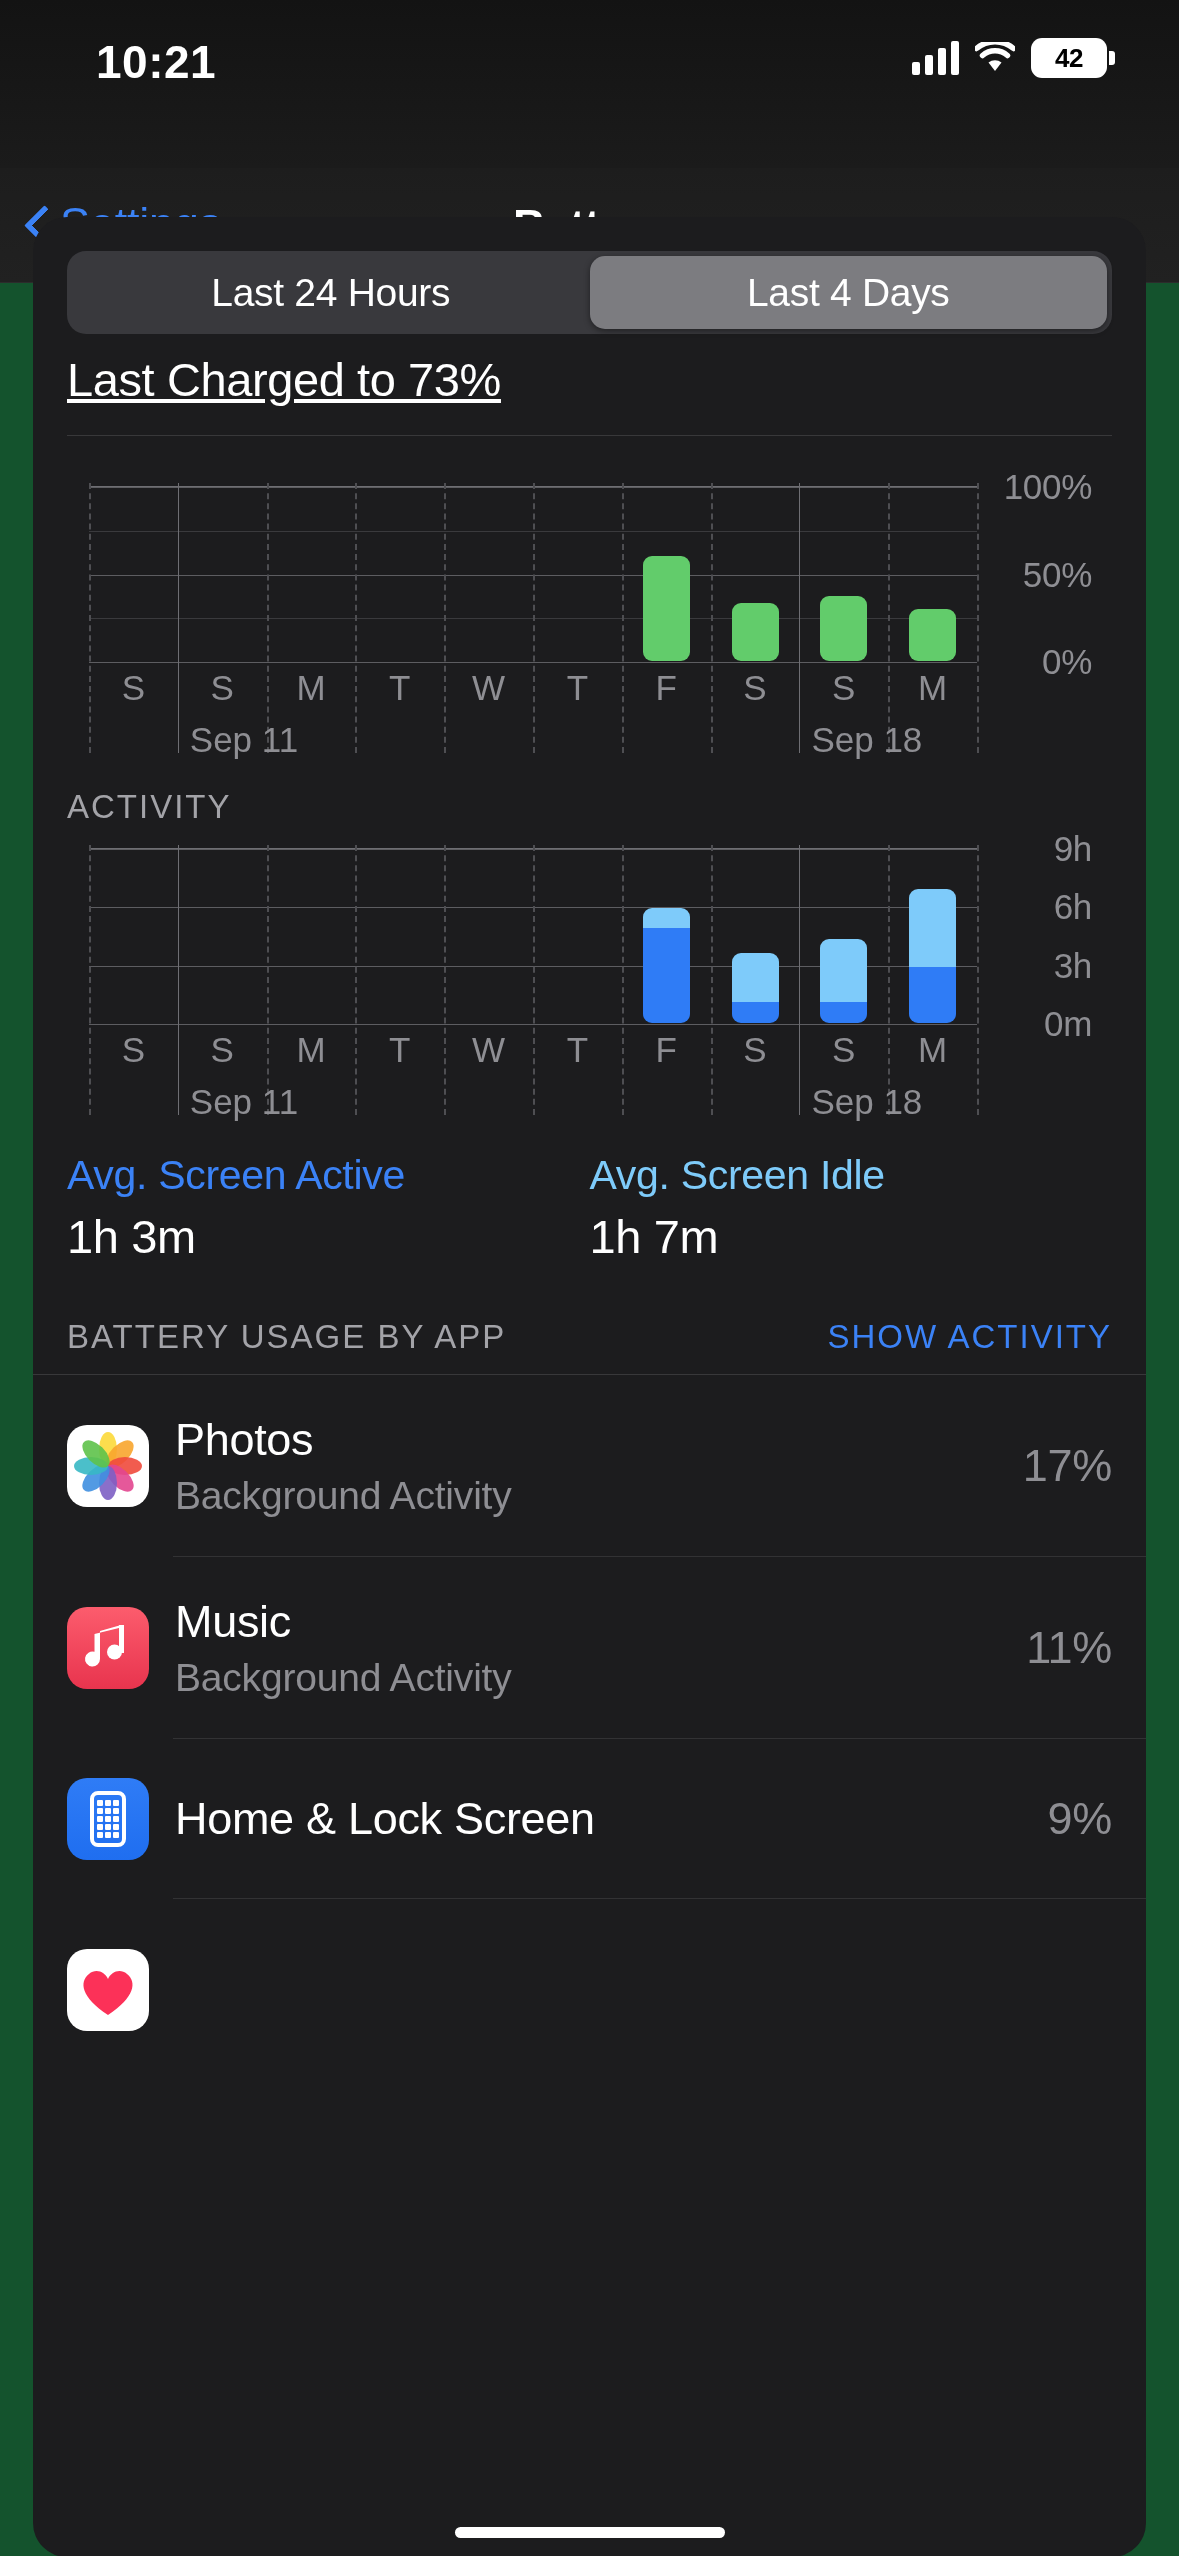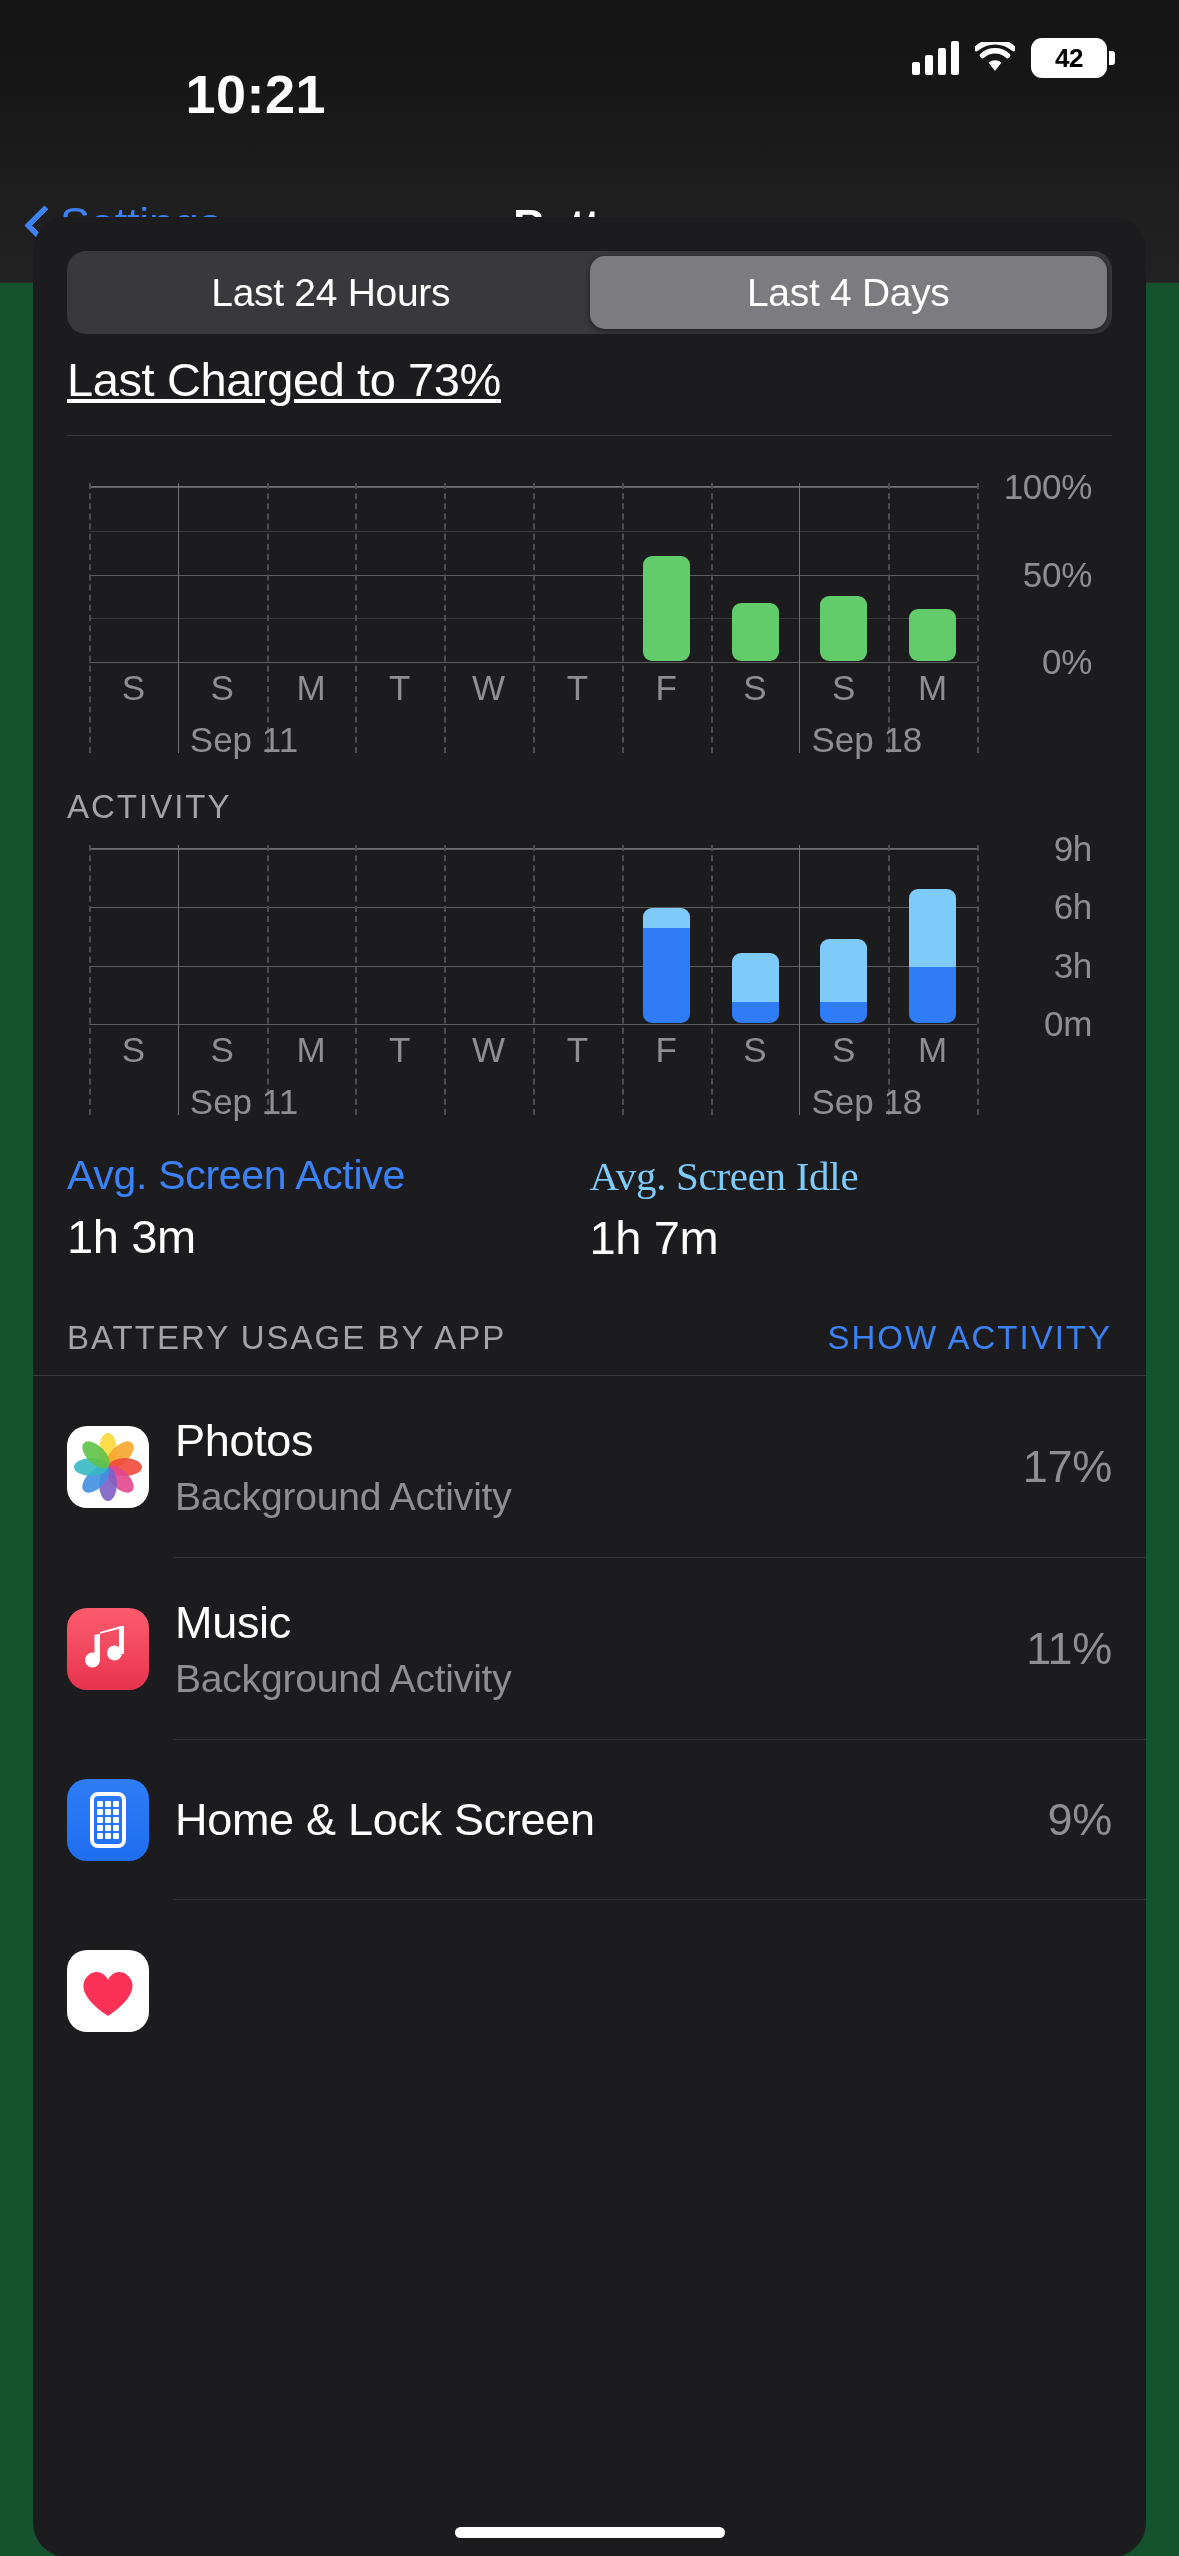--- a/index.html
+++ b/index.html
@@ -9,22 +9,22 @@
     font-family:"Liberation Sans", sans-serif;
     color:#fff; position:relative;
   }
 
   
   .statusbar{
     position:absolute; top:0; left:0; width:1179px; height:168px;
     background:linear-gradient(180deg,#131313 0%,#1b1b1b 100%);
   }
   .sb-time{
-    position:absolute; left:96px; top:35px; width:230px; text-align:right;
-    font-size:54px; font-weight:700; letter-spacing:.5px; color:#fff;margin-top:28px;
+    position:absolute; left:96px; top:35px; width:230px; text-align:left;
+    font-size:46px; font-weight:700; letter-spacing:.5px; color:#fff;
   }
   .sb-right{ position:absolute; right:72px; top:38px; display:flex; align-items:center; gap:16px;text-align:right; }
   .sig{ display:flex; align-items:flex-end; gap:5px; height:34px; }
   .sig i{ display:block; width:8px; background:#fff; border-radius:2px; }
   .sig i:nth-child(1){ height:13px; }
   .sig i:nth-child(2){ height:20px; }
   .sig i:nth-child(3){ height:27px; }
   .sig i:nth-child(4){ height:34px; }
   .wifi{ width:40px; height:32px; position:relative; }
   .batt{
@@ -118,21 +118,21 @@
   }
   .wlab{
     position:absolute; top:56px; font-size:35px; color:#8e8e93; white-space:nowrap;
   }
 
   
   .avgs{ display:flex; padding:36px 34px 0 34px; }
   .avg{ width:50%; }
   .avg-label{ font-size:41px; letter-spacing:-.3px; }
   .avg-label.active{ color:#3b82f6; }
-  .avg-label.idle{ color:#7ecbfa;font-family:Liberation Serif, serif; }
+  .avg-label.idle{ color:#7ecbfa; }
   .avg-value{ font-size:47px; color:#fff; margin-top:10px; letter-spacing:-.4px; }
 
   
   .apps-head{
     display:flex; align-items:flex-end; justify-content:space-between;
     padding:54px 34px 18px 34px;
   }
   .apps-head-l{ font-size:33px; color:#a3a3a8; letter-spacing:2px; }
   .apps-head-r{ font-size:33px; color:#3b82f6; letter-spacing:2px; }
   .apps-sep{ height:1px; background:#38383a; }

